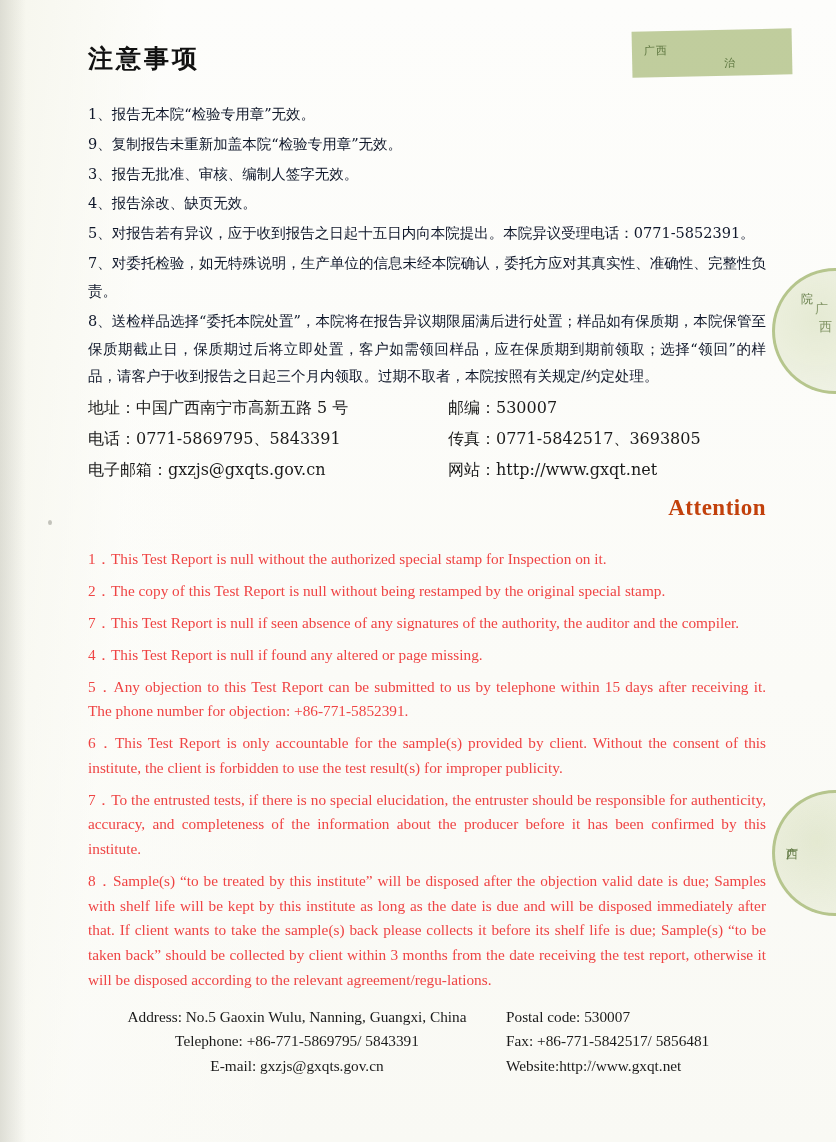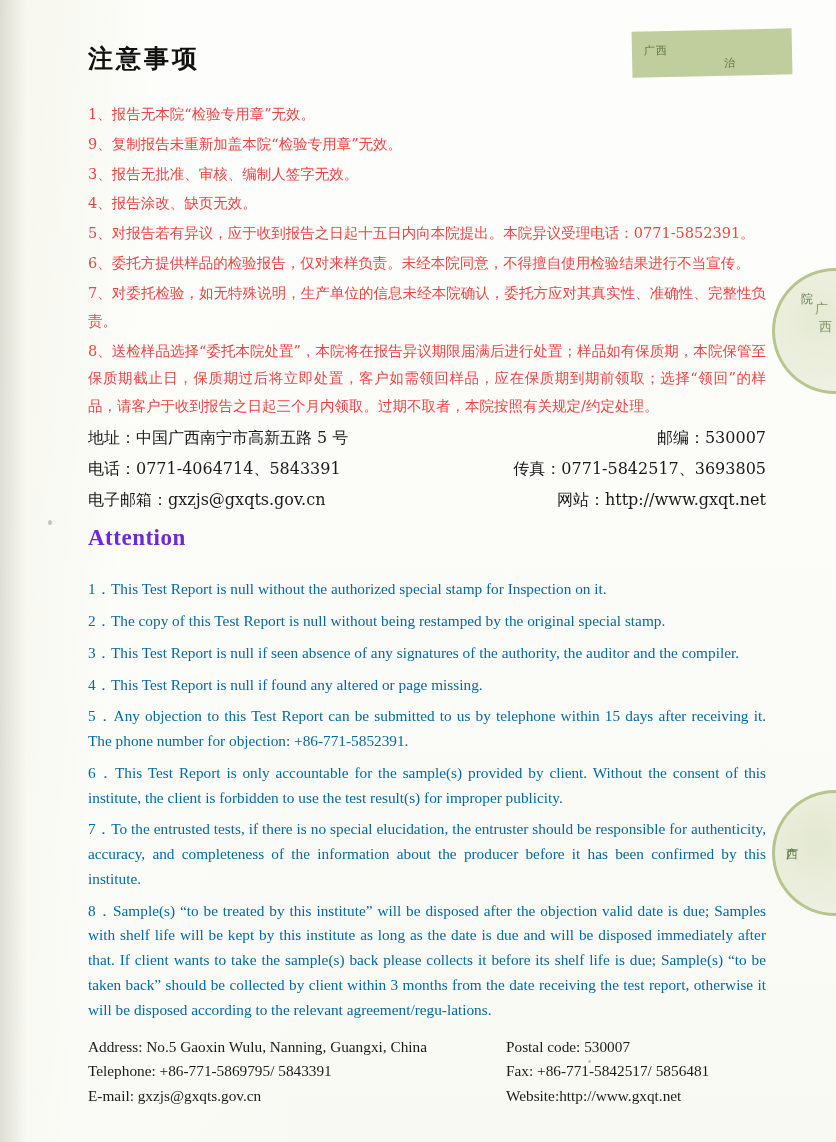--- a/index.html
+++ b/index.html
@@ -91,68 +91,68 @@
     font-weight: bold;
     letter-spacing: 3px;
     margin: 42px 0 26px 0;
     color: #111;
   }
 
   .cn-list {
     font-family: "DejaVu Serif", serif;
     font-size: 14.5px;
     line-height: 1.92;
-    color: #ef4444;
+    color: #0f172a;
   }
   .cn-list .item {
     margin-bottom: 2px;
     text-align: justify;
   }
 
   .contact-cn {
     font-family: "DejaVu Serif", serif;
     font-size: 16px;
     line-height: 1.92;
     margin-top: 2px;
   }
   .contact-cn .row {
     display: flex;
   }
   .contact-cn .col-l { width: 360px; flex: 0 0 360px; }
-  .contact-cn .col-r { flex: 1; text-align: right; }
+  .contact-cn .col-r { flex: 1; }
 
   h2.title-en {
-    text-align: left;
+    text-align: right;
     font-family: "Liberation Serif", serif;
     font-size: 23px;
     font-weight: bold;
     margin: 10px 0 26px 0;
     letter-spacing: 0.5px;
-    color: #6d28d9;
+    color: #c2410c;
   }
 
   .en-list {
     font-family: "Liberation Serif", serif;
     font-size: 15.3px;
     line-height: 1.62;
     text-align: justify;
-    color: #0369a1;
+    color: #ef4444;
   }
   .en-list .item {
     margin-bottom: 7px;
   }
 
   .contact-en {
     font-family: "Liberation Serif", serif;
     font-size: 15.3px;
     line-height: 1.62;
     margin-top: 12px;
   }
   .contact-en .row { display: flex; }
-  .contact-en .col-l { width: 418px; flex: 0 0 418px; }
+  .contact-en .col-l { width: 418px; flex: 0 0 418px; text-align: center; }
   .contact-en .col-r { flex: 1; }
 
   .speck {
     position: absolute;
     background: rgba(140,140,130,0.5);
     border-radius: 50%;
     z-index: 4;
   }
 </style>
 </head>
@@ -183,46 +183,45 @@
 <div class="content">
 
   <h1 class="title-cn">注意事项</h1>
 
   <div class="cn-list">
     <div class="item">1、报告无本院“检验专用章”无效。</div>
     <div class="item">9、复制报告未重新加盖本院“检验专用章”无效。</div>
     <div class="item">3、报告无批准、审核、编制人签字无效。</div>
     <div class="item">4、报告涂改、缺页无效。</div>
     <div class="item">5、对报告若有异议，应于收到报告之日起十五日内向本院提出。本院异议受理电话：0771-5852391。</div>
-    <div class="item">6、委托方提供样品的检验报告，仅对来样负责。未经本院同意，不得擅自使用检验结果进行不当宣传。</div>
     <div class="item">7、对委托检验，如无特殊说明，生产单位的信息未经本院确认，委托方应对其真实性、准确性、完整性负责。</div>
     <div class="item">8、送检样品选择“委托本院处置”，本院将在报告异议期限届满后进行处置；样品如有保质期，本院保管至保质期截止日，保质期过后将立即处置，客户如需领回样品，应在保质期到期前领取；选择“领回”的样品，请客户于收到报告之日起三个月内领取。过期不取者，本院按照有关规定/约定处理。</div>
   </div>
 
   <div class="contact-cn">
     <div class="row">
       <div class="col-l"><span>地址：</span><span>中国广西南宁市高新五路 5 号</span></div>
       <div class="col-r"><span>邮编：</span><span>530007</span></div>
     </div>
     <div class="row">
-      <div class="col-l"><span>电话：</span><span>0771-4064714、5843391</span></div>
+      <div class="col-l"><span>电话：</span><span>0771-5869795、5843391</span></div>
       <div class="col-r"><span>传真：</span><span>0771-5842517、3693805</span></div>
     </div>
     <div class="row">
       <div class="col-l"><span>电子邮箱：</span><span>gxzjs@gxqts.gov.cn</span></div>
       <div class="col-r"><span>网站：</span><span>http://www.gxqt.net</span></div>
     </div>
   </div>
 
   <h2 class="title-en">Attention</h2>
 
   <div class="en-list">
     <div class="item">1．This Test Report is null without the authorized special stamp for Inspection on it.</div>
     <div class="item">2．The copy of this Test Report is null without being restamped by the original special stamp.</div>
-    <div class="item">3．This Test Report is null if seen absence of any signatures of the authority, the auditor and the compiler.</div>
+    <div class="item">7．This Test Report is null if seen absence of any signatures of the authority, the auditor and the compiler.</div>
     <div class="item">4．This Test Report is null if found any altered or page missing.</div>
     <div class="item">5．Any objection to this Test Report can be submitted to us by telephone within 15 days after receiving it. The phone number for objection: +86-771-5852391.</div>
     <div class="item">6．This Test Report is only accountable for the sample(s) provided by client. Without the consent of this institute, the client is forbidden to use the test result(s) for improper publicity.</div>
     <div class="item">7．To the entrusted tests, if there is no special elucidation, the entruster should be responsible for authenticity, accuracy, and completeness of the information about the producer before it has been confirmed by this institute.</div>
     <div class="item">8．Sample(s) “to be treated by this institute” will be disposed after the objection valid date is due; Samples with shelf life will be kept by this institute as long as the date is due and will be disposed immediately after that. If client wants to take the sample(s) back please collects it before its shelf life is due; Sample(s) “to be taken back” should be collected by client within 3 months from the date receiving the test report, otherwise it will be disposed according to the relevant agreement/regu-lations.</div>
   </div>
 
   <div class="contact-en">
     <div class="row">
       <div class="col-l">Address: No.5 Gaoxin Wulu, Nanning, Guangxi, China</div>

